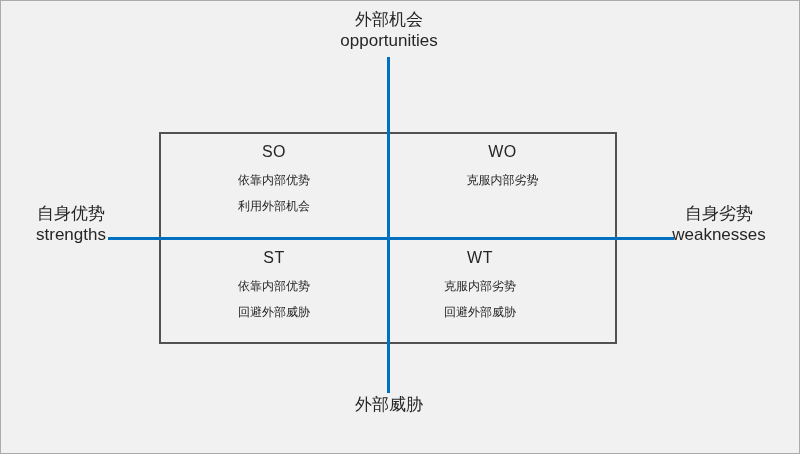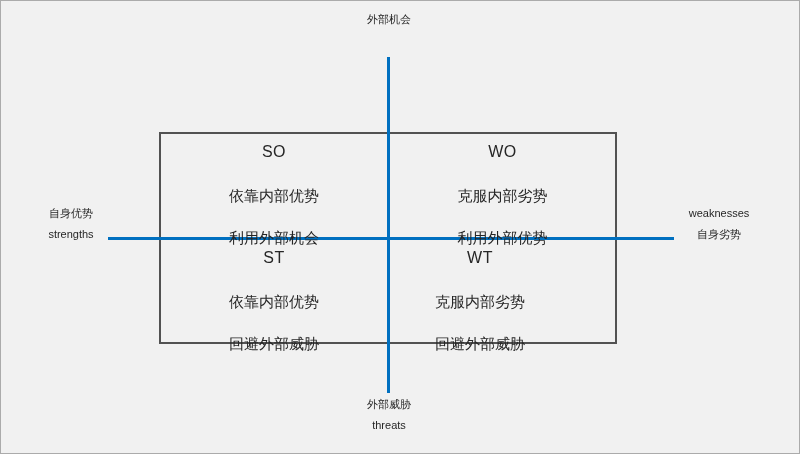--- a/index.html
+++ b/index.html
@@ -48,29 +48,29 @@
   .quad-so { left: 160px; top: 133px; width: 226px; height: 103px; }
   .quad-wo { left: 389px; top: 133px; width: 225px; height: 84px; }
   .quad-st { left: 160px; top: 239px; width: 226px; height: 102px; }
   .quad-wt { left: 389px; top: 239px; width: 180px; height: 102px; }
   .quad-title {
     font-size: 16px;
     line-height: 22px;
     letter-spacing: 0.5px;
   }
   .quad-line {
-    font-size: 15px;
+    font-size: 12px;
     line-height: 18px;
-    margin-top: 24px;
+    margin-top: 8px;
   }
   
   .axis-label {
     position: absolute;
     text-align: center;
-    font-size: 11px;
+    font-size: 17px;
     line-height: 21px;
     z-index: 4;
   }
   .axis-label-top    { left: 288px; top: 8px;   width: 200px; }
   .axis-label-bottom { left: 288px; top: 393px; width: 200px; }
   .axis-label-left   { left: 8px;   top: 202px; width: 124px; }
   .axis-label-right  { left: 656px; top: 202px; width: 124px; }
 </style>
 </head>
 <body>
@@ -84,47 +84,46 @@
 
   <div class="quad quad-so">
     <div class="quad-title">SO</div>
     <div class="quad-line">依靠内部优势</div>
     <div class="quad-line">利用外部机会</div>
   </div>
 
   <div class="quad quad-wo">
     <div class="quad-title">WO</div>
     <div class="quad-line">克服内部劣势</div>
-    <div class="quad-line">利用外部优势</div>
   </div>
 
   <div class="quad quad-st">
     <div class="quad-title">ST</div>
     <div class="quad-line">依靠内部优势</div>
     <div class="quad-line">回避外部威胁</div>
   </div>
 
   <div class="quad quad-wt">
     <div class="quad-title">WT</div>
     <div class="quad-line">克服内部劣势</div>
     <div class="quad-line">回避外部威胁</div>
   </div>
 
   <div class="axis-label axis-label-top">
     <div>外部机会</div>
+    <div>opportunities</div>
   </div>
 
   <div class="axis-label axis-label-bottom">
     <div>外部威胁</div>
-    <div>threats</div>
   </div>
 
   <div class="axis-label axis-label-left">
     <div>自身优势</div>
     <div>strengths</div>
   </div>
 
   <div class="axis-label axis-label-right">
+    <div>自身劣势</div>
     <div>weaknesses</div>
-    <div>自身劣势</div>
   </div>
 
 </div>
 
 </body></html>

